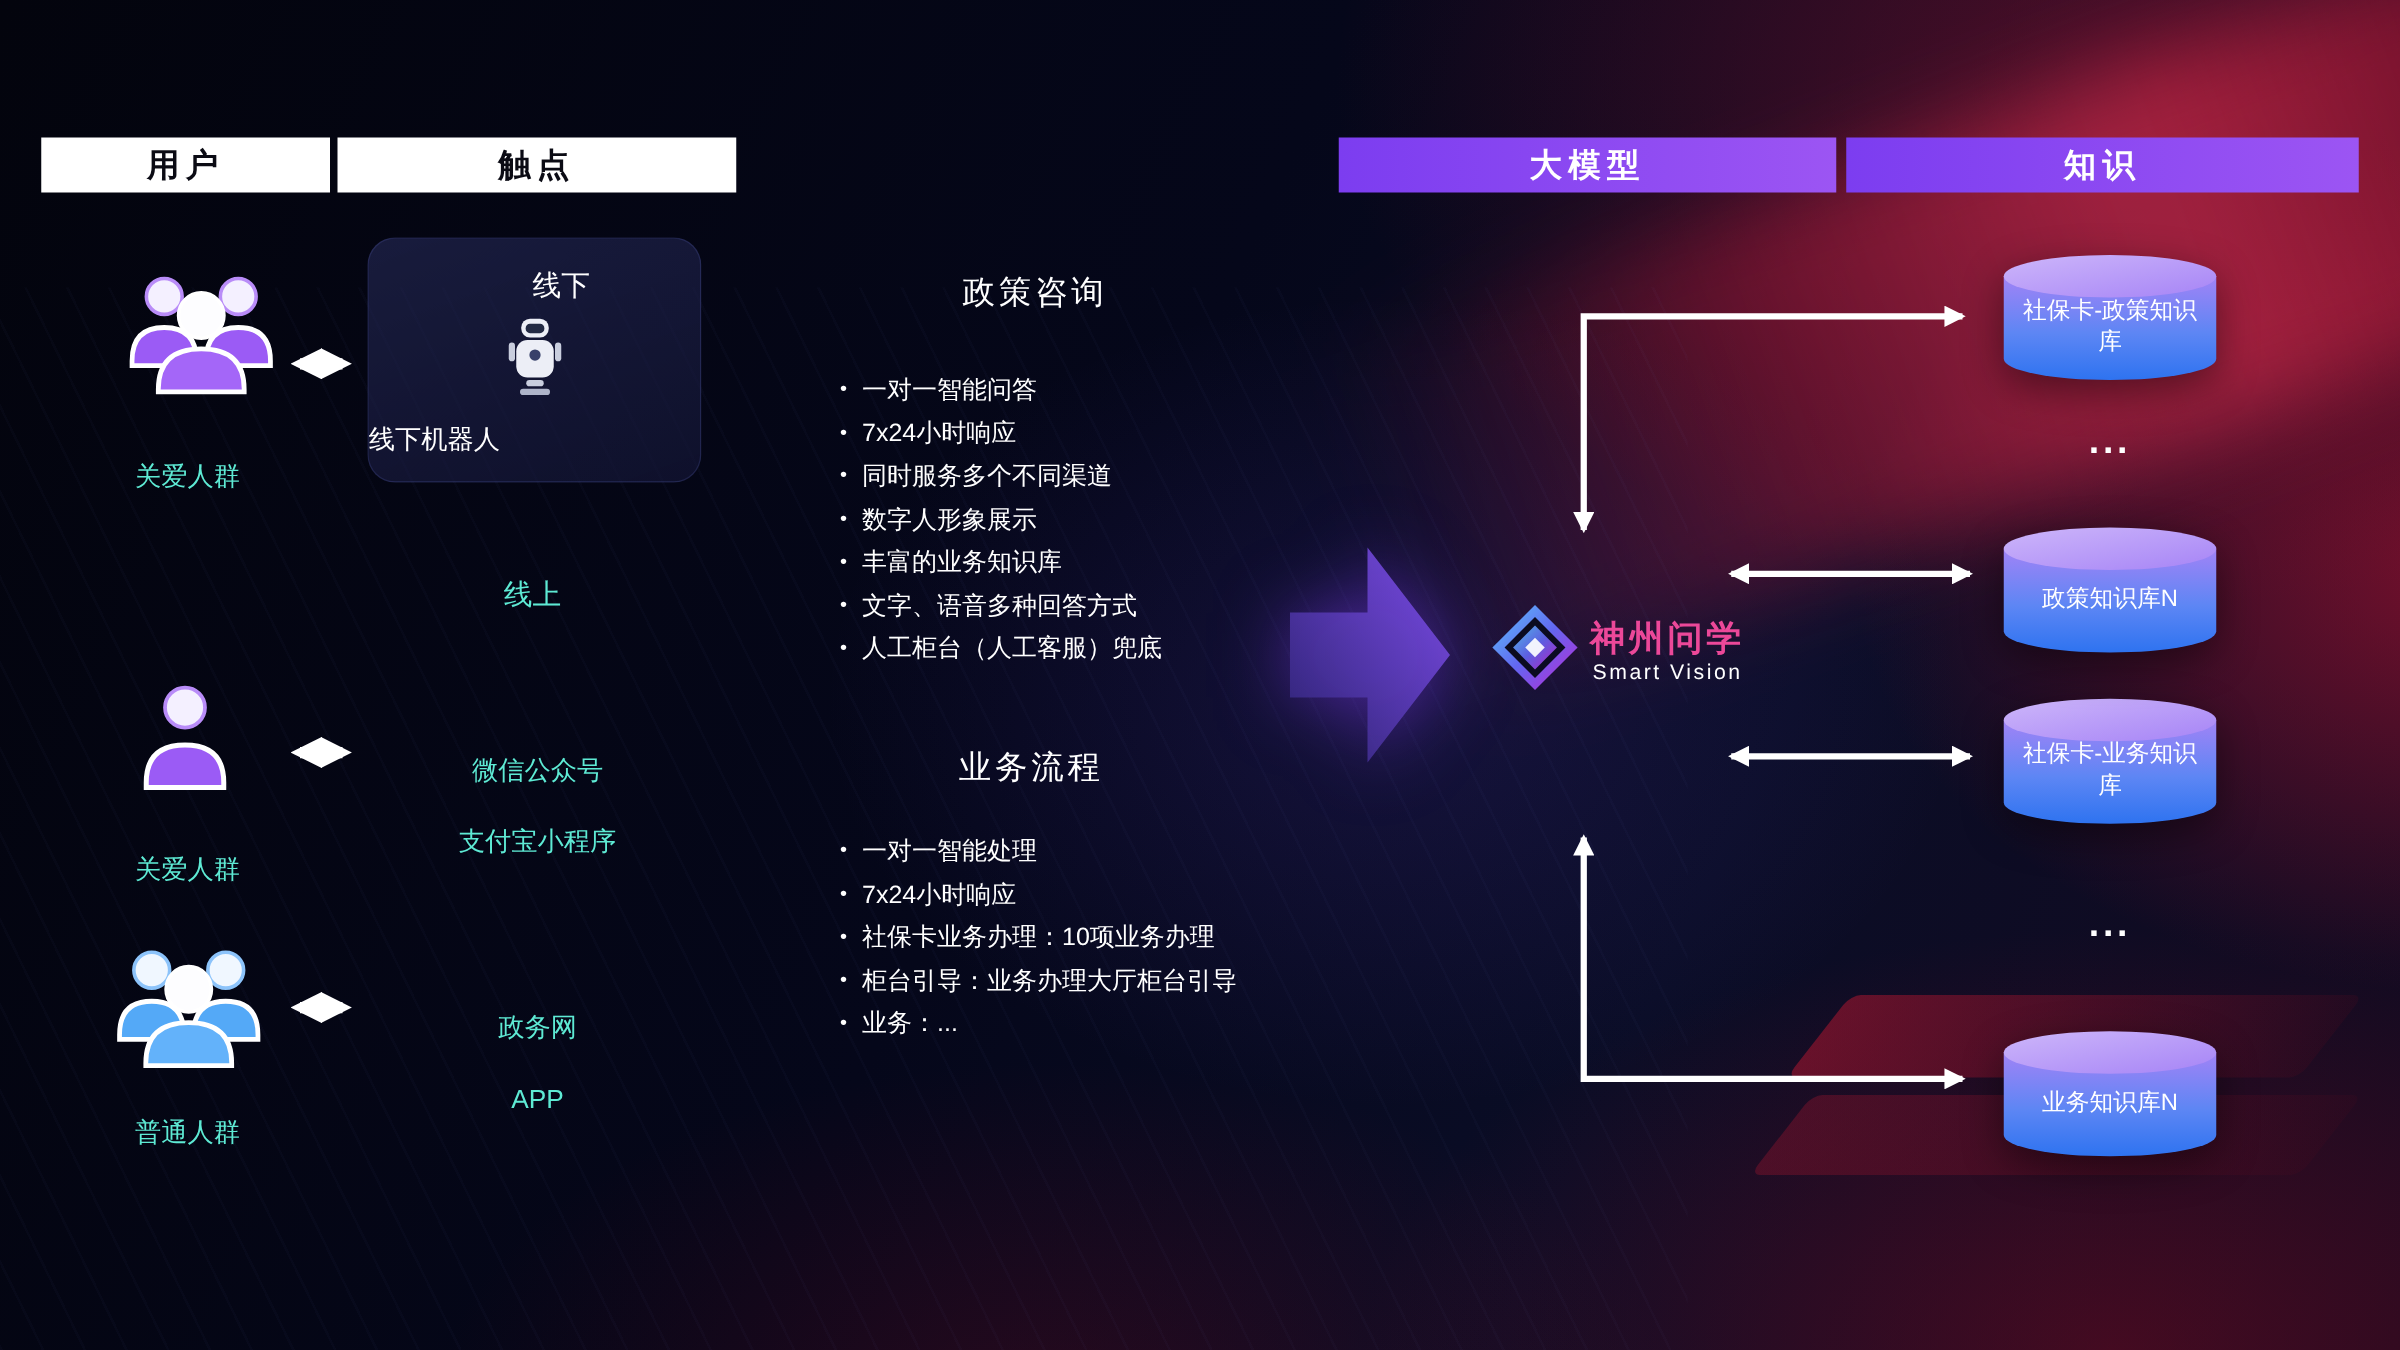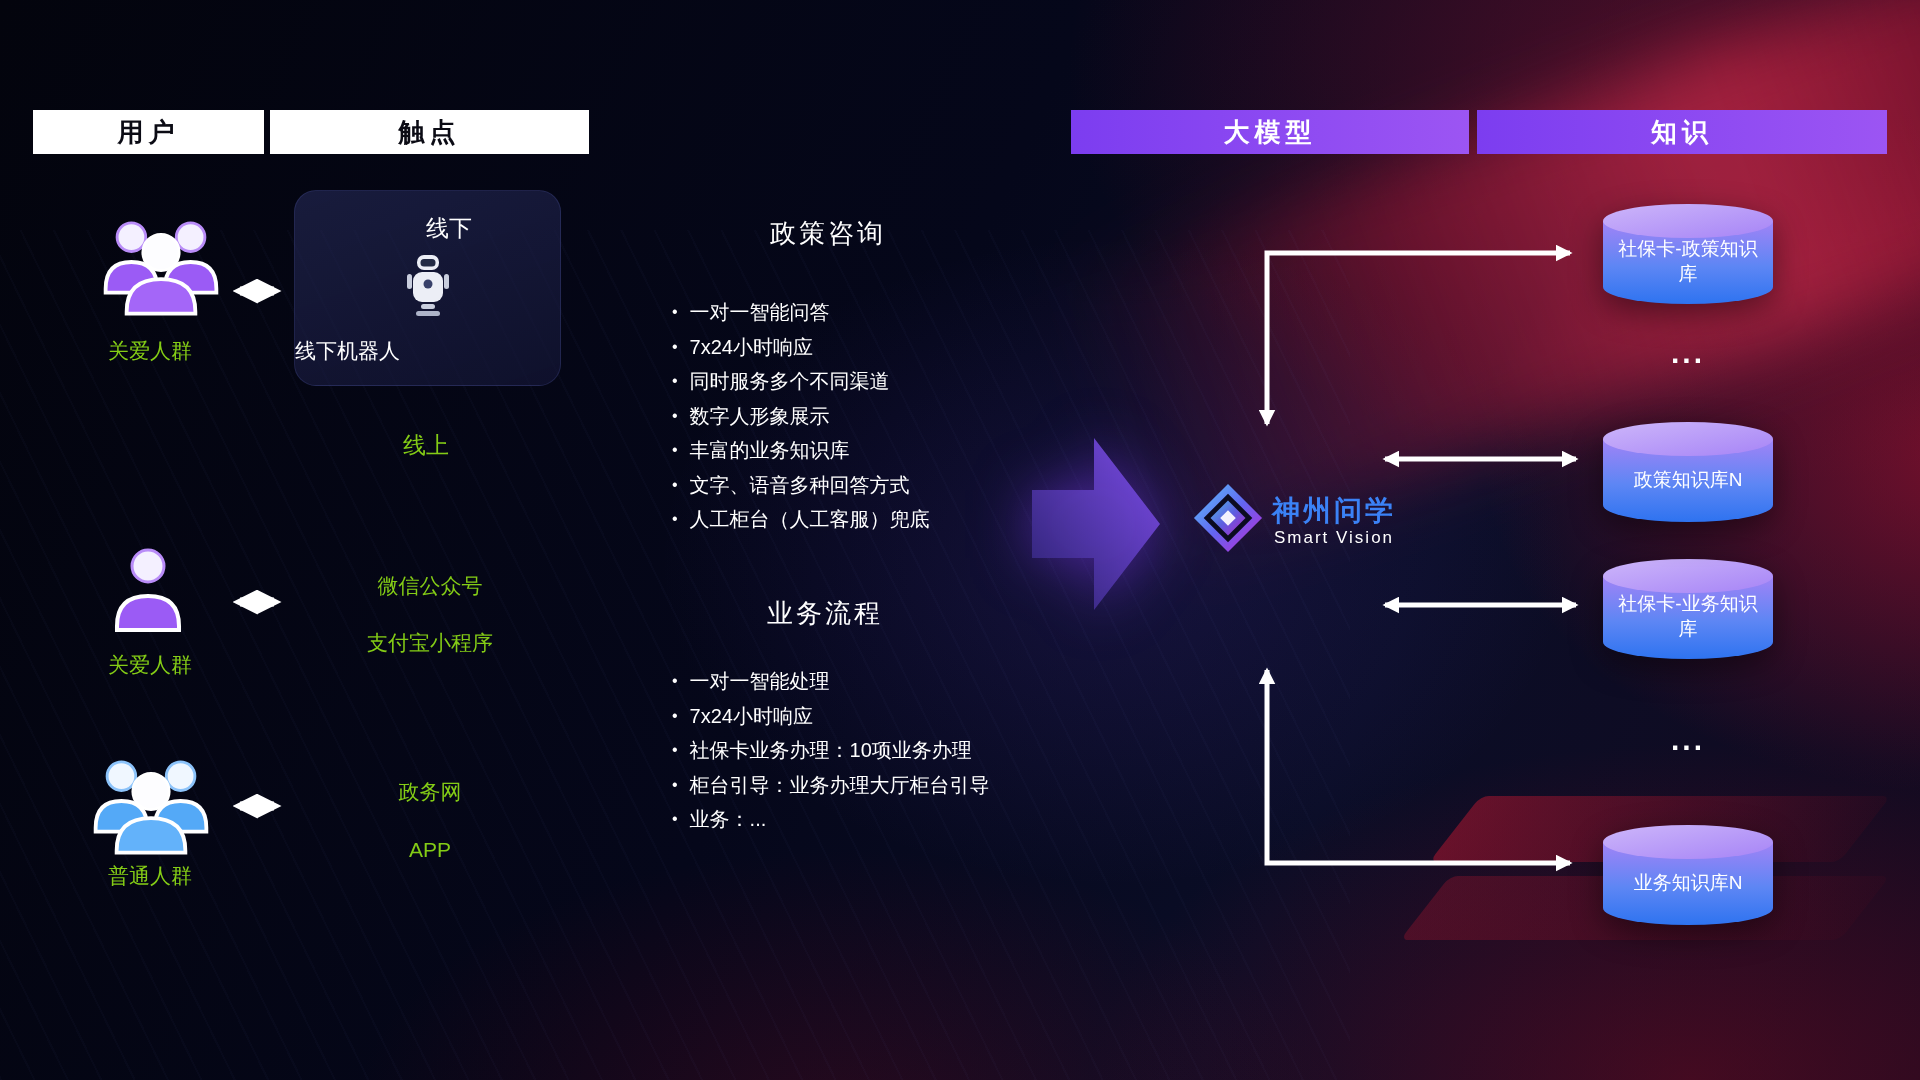--- a/index.html
+++ b/index.html
@@ -31,21 +31,21 @@
 
   
   .hdr { position:absolute; top:110px; height:44px; z-index:2;
     display:flex; align-items:center; justify-content:center;
     font-weight:bold; font-size:26px; letter-spacing:5px; }
   .hdr-white  { background:#ffffff; color:#0b0b14; }
   .hdr-blue   { background:linear-gradient(90deg,#0765ec,#0e76f8); color:#fff; }
   .hdr-purple { background:linear-gradient(90deg,#7c3df0,#9c55f3); color:#fff; }
 
   
-  .lbl { position:absolute; z-index:2; color:#84cc16; font-size:21px; text-align:center; }
+  .lbl { position:absolute; z-index:2; color:#5eead4; font-size:21px; text-align:center;margin-top:30px; }
   .big-lbl { font-size:23px; }
 
   
   .offline-card { position:absolute; left:294px; top:190px; width:267px; height:196px; z-index:2;
     border-radius:22px; border:1px solid rgba(130,140,255,.14);
     background:linear-gradient(160deg, rgba(42,46,96,.55), rgba(20,22,54,.68)); }
   .offline-card .card-title { position:absolute; top:22px; left:0; width:100%; text-align:center;
     color:#fff; font-size:23px;padding-left:43px; }
   .offline-card .robot-wrap { position:absolute; top:62px; left:0; width:100%; text-align:center; }
   .offline-card .card-sub { position:absolute; top:146px; left:0; width:100%; 
@@ -54,21 +54,21 @@
   
   .scene-title { position:absolute; z-index:2; color:#fff; font-size:26px; letter-spacing:3px; }
   .scene-list { position:absolute; z-index:2; list-style:none; }
   .scene-list li { color:#fff; font-size:20px; line-height:32.5px; white-space:nowrap; }
   .scene-list li::before { content:"•"; color:#fff; margin-right:12px; font-size:16px; position:relative; top:-2px; }
 
   
   .big-arrow { position:absolute; left:1032px; top:428px; z-index:2;
     filter:drop-shadow(0 0 28px rgba(124,58,237,.55)); }
   .logo-icon { position:absolute; left:1191px; top:481px; z-index:2; }
-  .logo-name { position:absolute; left:1272px; top:492px; z-index:2; color:#3b82f6;
+  .logo-name { position:absolute; left:1272px; top:492px; z-index:2; color:#ec4899;
     font-size:28px; font-weight:bold; letter-spacing:3px; }
   .logo-sub  { position:absolute; left:1274px; top:528px; z-index:2; color:#fff;
     font-size:17px; letter-spacing:2px; }
 
   
   .db { position:absolute; width:174px; height:104px; z-index:2;
     filter:drop-shadow(0 10px 16px rgba(0,0,0,.45)); }
   .db svg { position:absolute; inset:0; }
   .db-label { position:absolute; left:9px; top:28px; width:156px; height:64px; z-index:3;
     display:flex; align-items:center; justify-content:center; text-align:center;

